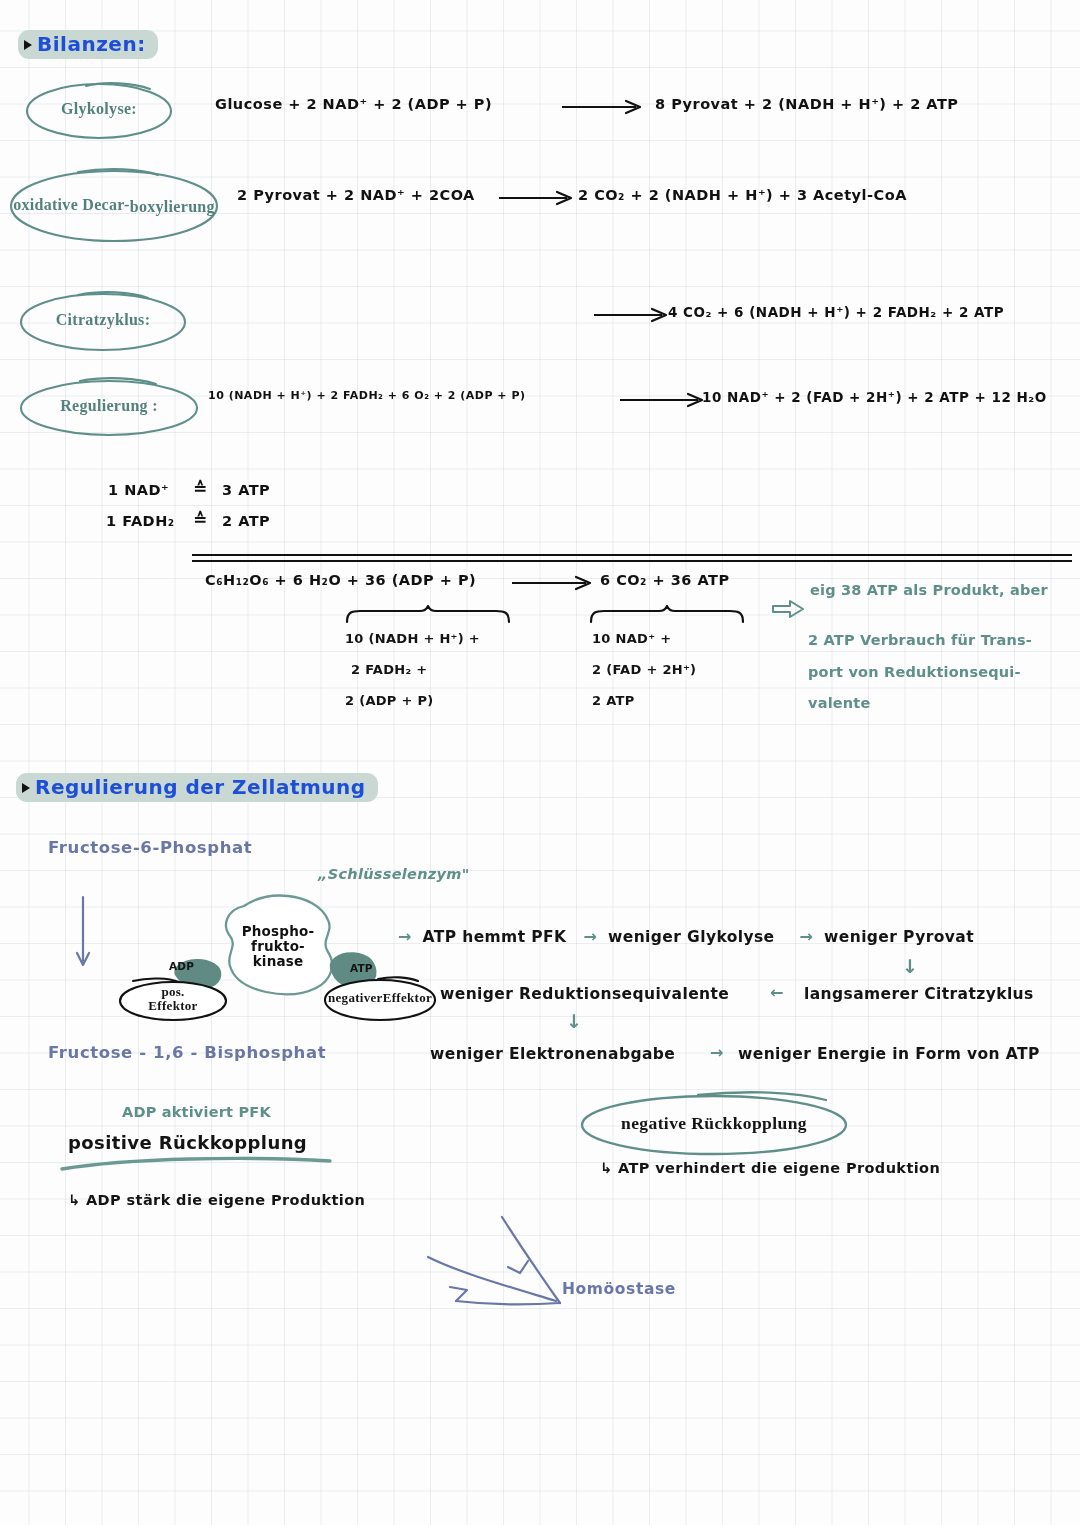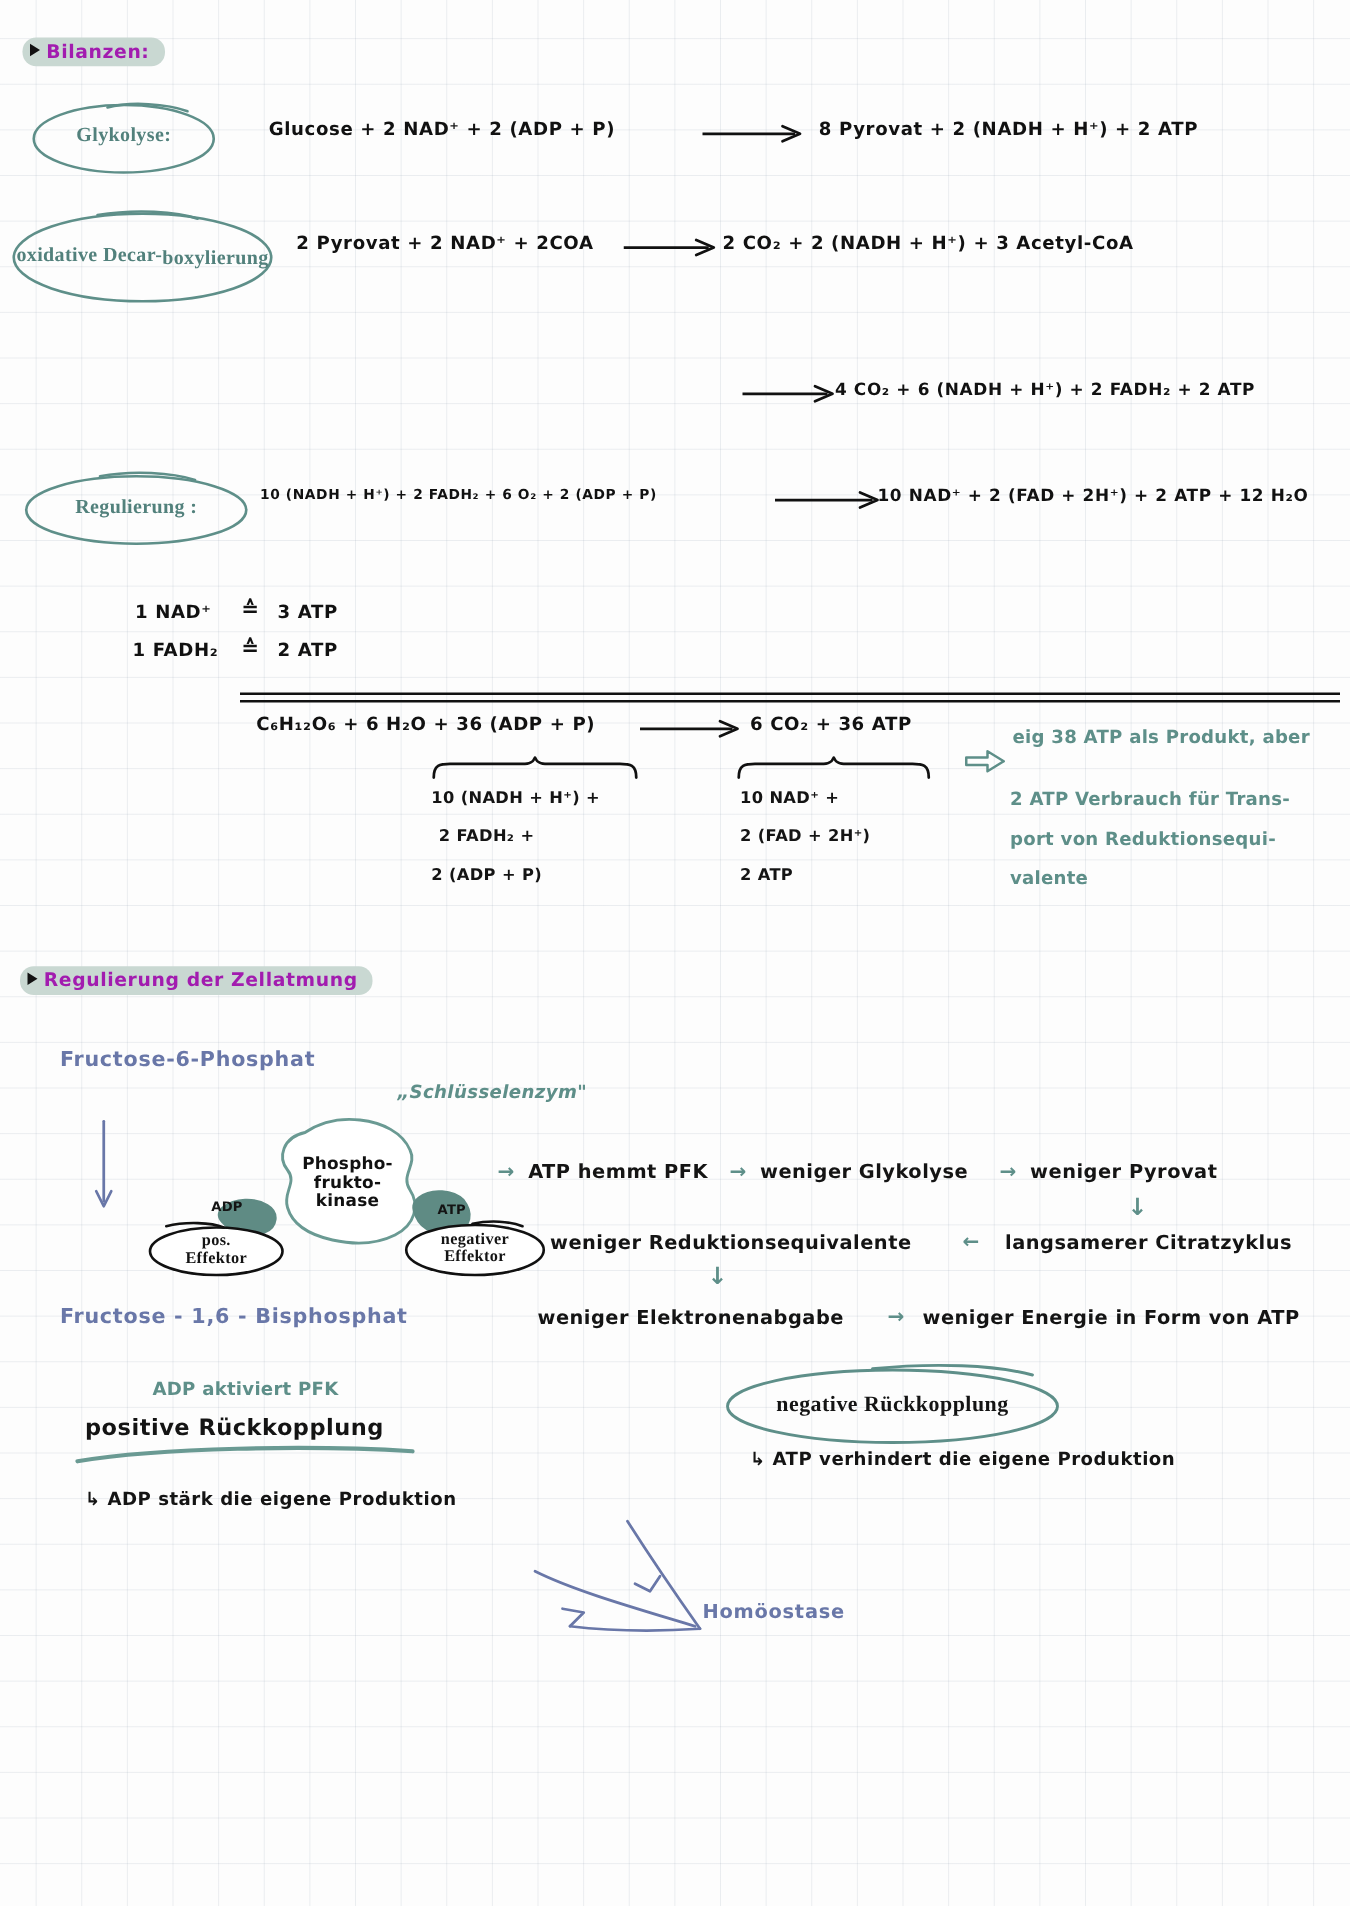--- a/index.html
+++ b/index.html
@@ -71,23 +71,23 @@
     letter-spacing: .2px;
     white-space: nowrap;
   }
 
   
   .sec-head {
     display: inline-block;
     background: #c9d8d2;
     border-radius: 11px;
     padding: 2px 12px 3px 6px;
-    color: #a21caf;
-    font-weight: 700;
-    font-size: 15px;
+    color: #1d4ed8;
+    font-weight: 700;
+    font-size: 20px;
     letter-spacing: .5px;
     white-space: nowrap;
   }
   .tri {
     display: inline-block;
     width: 0; height: 0;
     border-left: 8px solid #121212;
     border-top: 5px solid transparent;
     border-bottom: 5px solid transparent;
     margin-right: 5px;
@@ -167,20 +167,29 @@
     </div>
   </div>
 
   <div class="abs eq" style="left:237px; top:187px;">2 Pyrovat   +   2 NAD⁺  +  2COA</div>
   <svg class="abs" style="left:497px; top:186px;" width="85" height="22">
     <path d="M2 12 H70" stroke="#111" stroke-width="2.2" fill="none"></path>
     <path d="M60 6 L74 12 L60 18" stroke="#111" stroke-width="2.2" fill="none" stroke-linecap="round" stroke-linejoin="round"></path>
   </svg>
   <div class="abs eq" style="left:578px; top:187px;">2 CO₂ +   2 (NADH + H⁺) +  3 Acetyl-CoA</div>
 
+  <div class="ell" style="left:18px; top:288px; width:170px; height:64px;">
+    <svg width="170" height="64" viewBox="0 0 170 64">
+      <ellipse cx="85" cy="34" rx="82" ry="28" fill="none" stroke="#5e8f89" stroke-width="2.1"></ellipse>
+      <path d="M60 7 C84 2 114 4 130 10" fill="none" stroke="#5e8f89" stroke-width="2.1" stroke-linecap="round"></path>
+    </svg>
+    <div class="inner">
+        <span class="label-green">Citratzyklus:</span>
+      </div>
+  </div>
 
   <svg class="abs" style="left:592px; top:303px;" width="85" height="22">
     <path d="M2 12 H70" stroke="#111" stroke-width="2.2" fill="none"></path>
     <path d="M60 6 L74 12 L60 18" stroke="#111" stroke-width="2.2" fill="none" stroke-linecap="round" stroke-linejoin="round"></path>
   </svg>
   <div class="abs eq" style="left:668px; top:304px; font-size:13.5px;">4 CO₂ + 6 (NADH + H⁺) + 2 FADH₂  + 2 ATP</div>
 
   <div class="ell" style="left:18px; top:375px; width:182px; height:62px;">
     <svg width="182" height="62" viewBox="0 0 182 62">
       <ellipse cx="91" cy="33" rx="88" ry="27" fill="none" stroke="#5e8f89" stroke-width="2.1"></ellipse>
@@ -284,21 +293,21 @@
       <span class="small-dark">pos.</span>
       <span class="small-dark">Effektor</span>
     </div>
   </div>
 
   <div class="ell" style="left:322px; top:974px; width:116px; height:48px;">
     <svg width="116" height="48" viewBox="0 0 116 48">
       <ellipse cx="58" cy="26" rx="55" ry="20" fill="#ffffff" stroke="#111" stroke-width="2.1"></ellipse>
       <path d="M56 5 C70 2 86 3 96 7" fill="none" stroke="#111" stroke-width="2.1" stroke-linecap="round"></path>
     </svg>
-    <div class="inner" style="flex-direction:column; line-height:1.05;">
+    <div class="inner" style="flex-direction:row; line-height:1.05;">
       <span class="small-dark">negativer</span>
       <span class="small-dark">Effektor</span>
     </div>
   </div>
 
   <div class="abs" style="left:398px; top:927px;">
     <span class="arrow-g" style="font-size:16px;">→</span>
     <span class="dark-text" style="margin-left:6px;">ATP hemmt  PFK</span>
     <span class="arrow-g" style="font-size:16px; margin-left:12px;">→</span>
     <span class="dark-text" style="margin-left:6px;">weniger Glykolyse</span>

